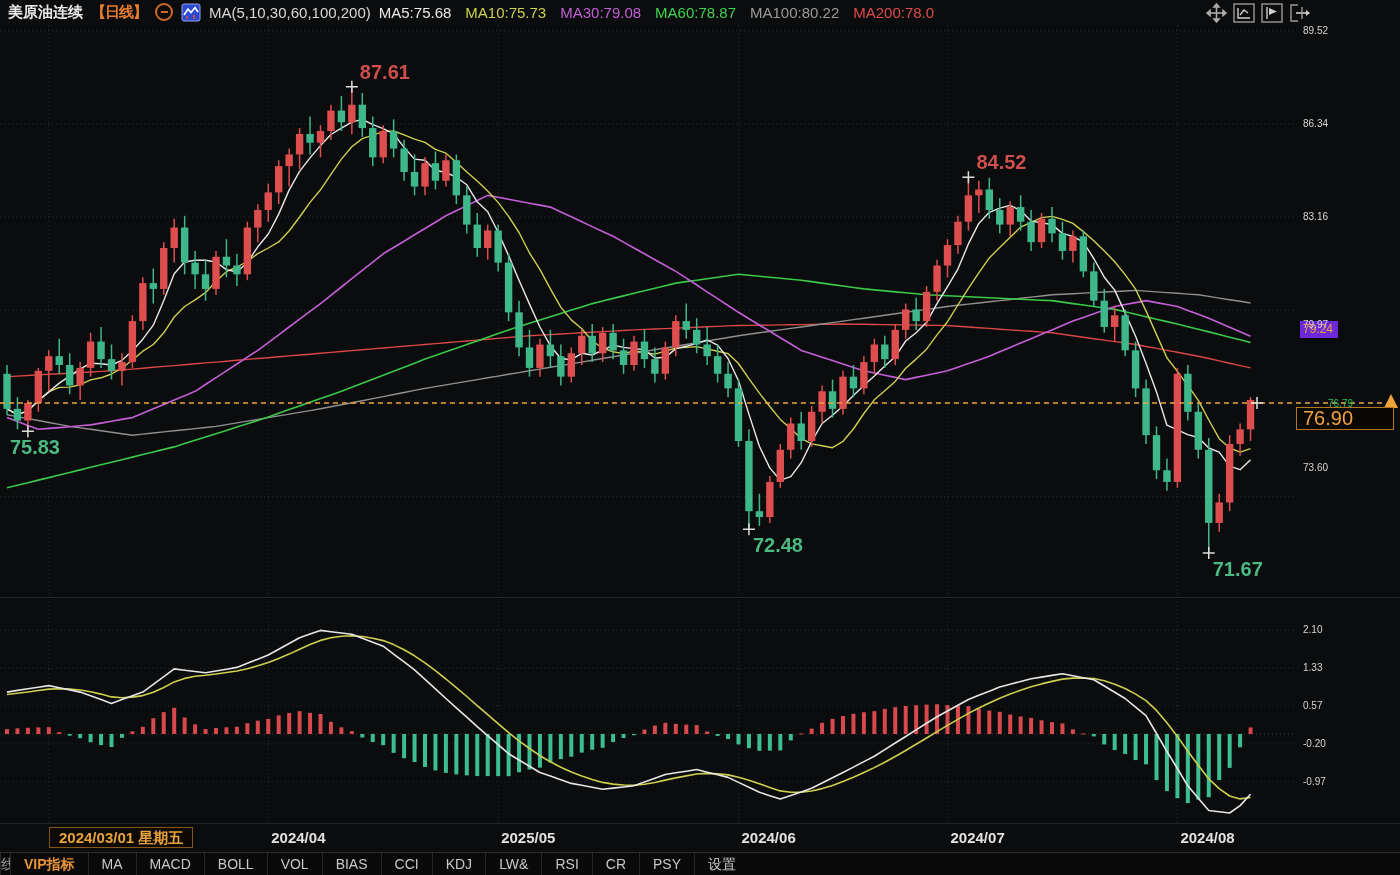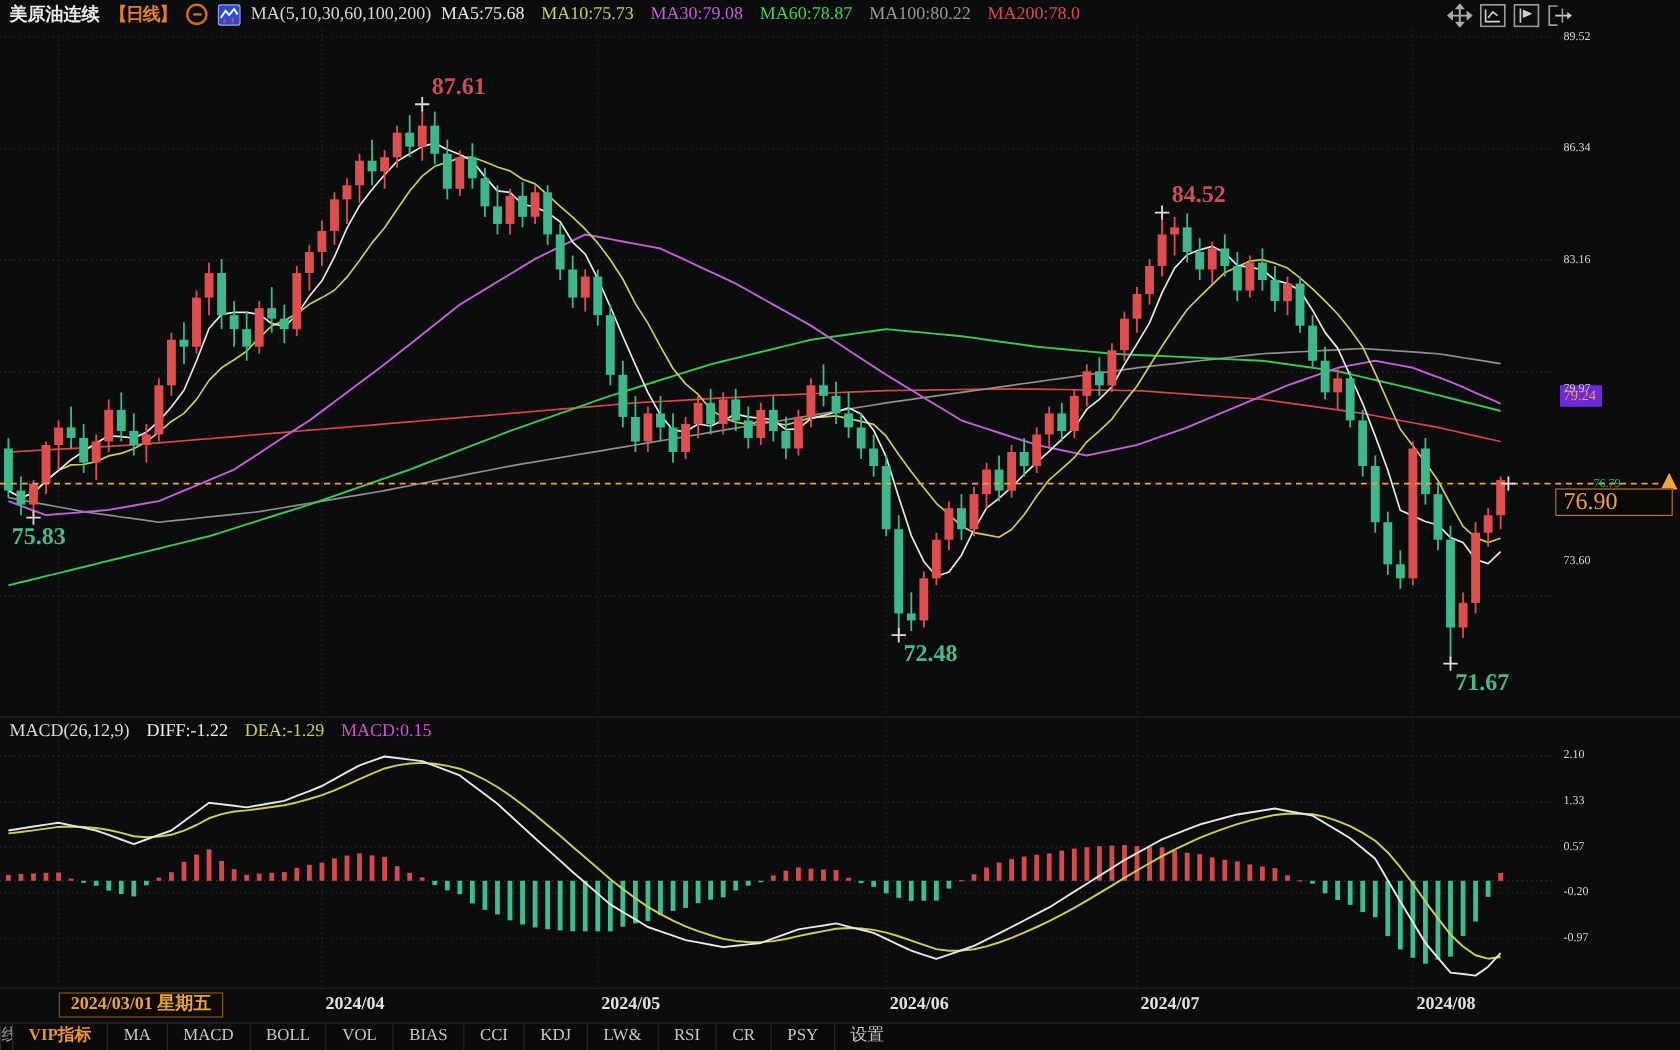--- a/index.html
+++ b/index.html
@@ -1,17 +1,17 @@
 <!DOCTYPE html>
 <html><head>
 <meta charset="utf-8">
 <style>
   html,body{margin:0;padding:0;background:#0b0c0d;width:1400px;height:875px;overflow:hidden;
     font-family:"Liberation Sans", sans-serif;-webkit-font-smoothing:antialiased;}
-  #app{position:relative;width:1400px;height:875px;background:#0b0c0d;font-family:Liberation Serif, serif;}
+  #app{position:relative;width:1400px;height:875px;background:#0b0c0d;}
   #chart{position:absolute;left:0;top:0;}
   .hdr{position:absolute;left:8px;top:2px;height:20px;display:flex;align-items:center;gap:8px;
     font-size:15px;color:#d8d8d8;white-space:nowrap;z-index:5;}
   .hdr .sym{color:#e9e9e9;font-weight:700;}
   .hdr .per{color:#e87d2c;font-weight:700;letter-spacing:-1px;}
   .minus-circ{display:inline-flex;width:14px;height:14px;border:2px solid #d2691e;border-radius:50%;
     align-items:center;justify-content:center;}
   .minus-circ i{display:block;width:7px;height:2px;background:#d2691e;}
   .hdr .mav{font-weight:400;}
   .toolbar{position:absolute;right:88px;top:3px;display:flex;gap:5px;z-index:5;}
@@ -733,26 +733,20 @@
       <path d="M8 5 l8 3.5 l-8 3.5 z" fill="#cfcfcf"></path>
     </svg>
     <svg width="23" height="20">
       <polyline points="9,2 2,2 2,18 9,18" fill="none" stroke="#9a9a9a" stroke-width="1.4"></polyline>
       <line x1="7" y1="10" x2="19" y2="10" stroke="#cfcfcf" stroke-width="1.6"></line>
       <path d="M21 10 l-4 -3 v6 z" fill="#cfcfcf"></path>
       <line x1="13" y1="4" x2="13" y2="16" stroke="#9a9a9a" stroke-width="1.4"></line>
     </svg>
   </div>
 
-  <div class="macd-hdr">
-    <span class="t1">MACD(26,12,9)</span>
-    <span class="t2">DIFF:-1.22</span>
-    <span class="t3">DEA:-1.29</span>
-    <span class="t4">MACD:0.15</span>
-  </div>
 
   <div class="settle" id="settle-label" style="top: 320.639px;">79.24</div>
   <div class="axis-label gray" id="hidden-tick" style="top: 395px; left: 1303px;">76.79</div>
   <div class="lastbox" id="last-price-box" style="top: 407px;">76.90</div>
 
   <div class="cross-date">2024/03/01 星期五</div>
 
   <div class="sep" style="top:597px"></div>
   <div class="sep" style="top:823px"></div>
 
@@ -761,21 +755,21 @@
       <div class="axis-label" style="top: 114.999px;">86.34</div>
       <div class="axis-label" style="top: 207.998px;">83.16</div>
       <div class="axis-label" style="top: 316px;">79.97</div>
       <div class="axis-label" style="top: 459px;">73.60</div>
       <div class="axis-label" style="top: 621.365px;">2.10</div>
       <div class="axis-label" style="top: 659.365px;">1.33</div>
       <div class="axis-label" style="top: 696.87px;">0.57</div>
       <div class="axis-label" style="top: 734.87px;">-0.20</div>
       <div class="axis-label" style="top: 772.87px;">-0.97</div>
       <div class="month-label" style="left: 271.25px;">2024/04</div>
-      <div class="month-label" style="left: 501.15px;">2024/05</div>
+      <div class="month-label" style="left: 501.15px;">2025/05</div>
       <div class="month-label" style="left: 741.5px;">2024/06</div>
       <div class="month-label" style="left: 950.5px;">2024/07</div>
       <div class="month-label" style="left: 1180.4px;">2024/08</div>
       <div class="anno low" style="left: 9.9px; top: 436.364px;">75.83</div>
       <div class="anno high" style="left: 359.85px; top: 60.8579px;">87.61</div>
       <div class="anno low" style="left: 752.95px; top: 534.335px;">72.48</div>
       <div class="anno high" style="left: 976.4px; top: 151.225px;">84.52</div>
       <div class="anno low" style="left: 1212.75px; top: 558.023px; text-align: right;">71.67</div>
     </div>
 

